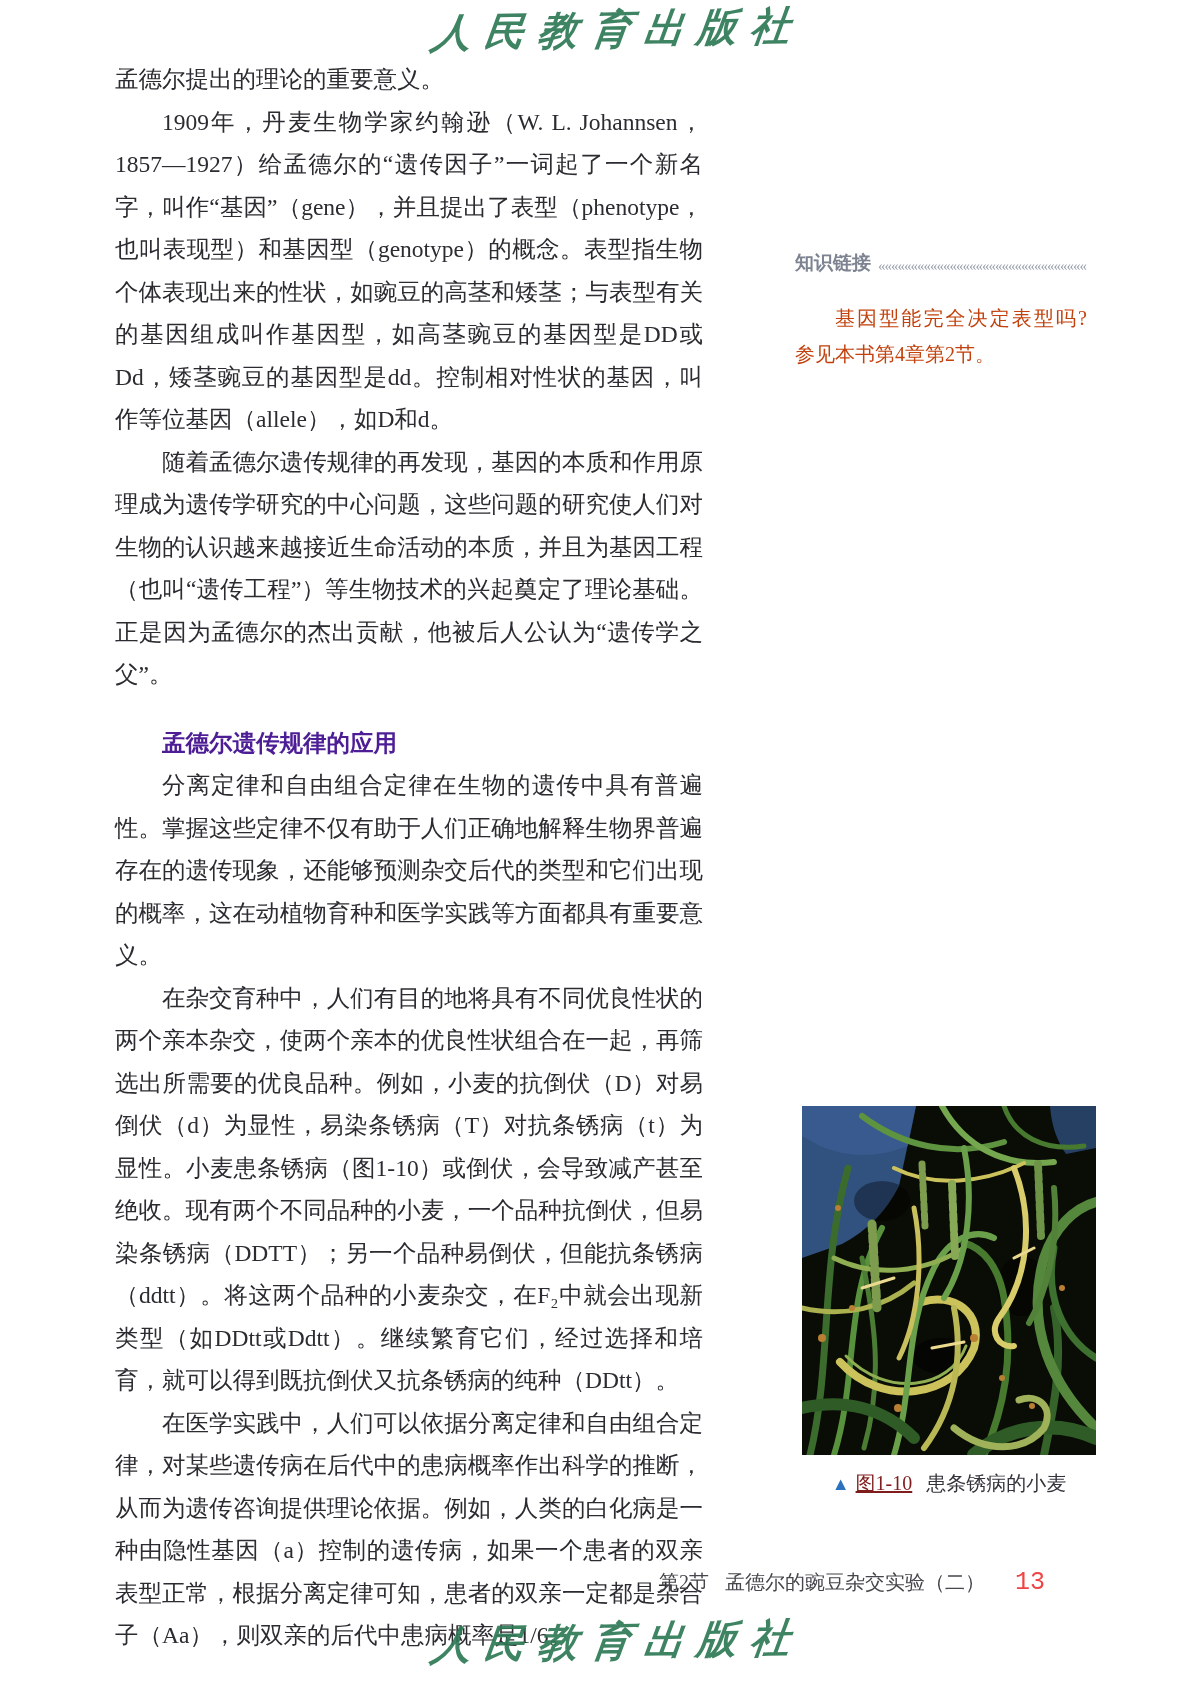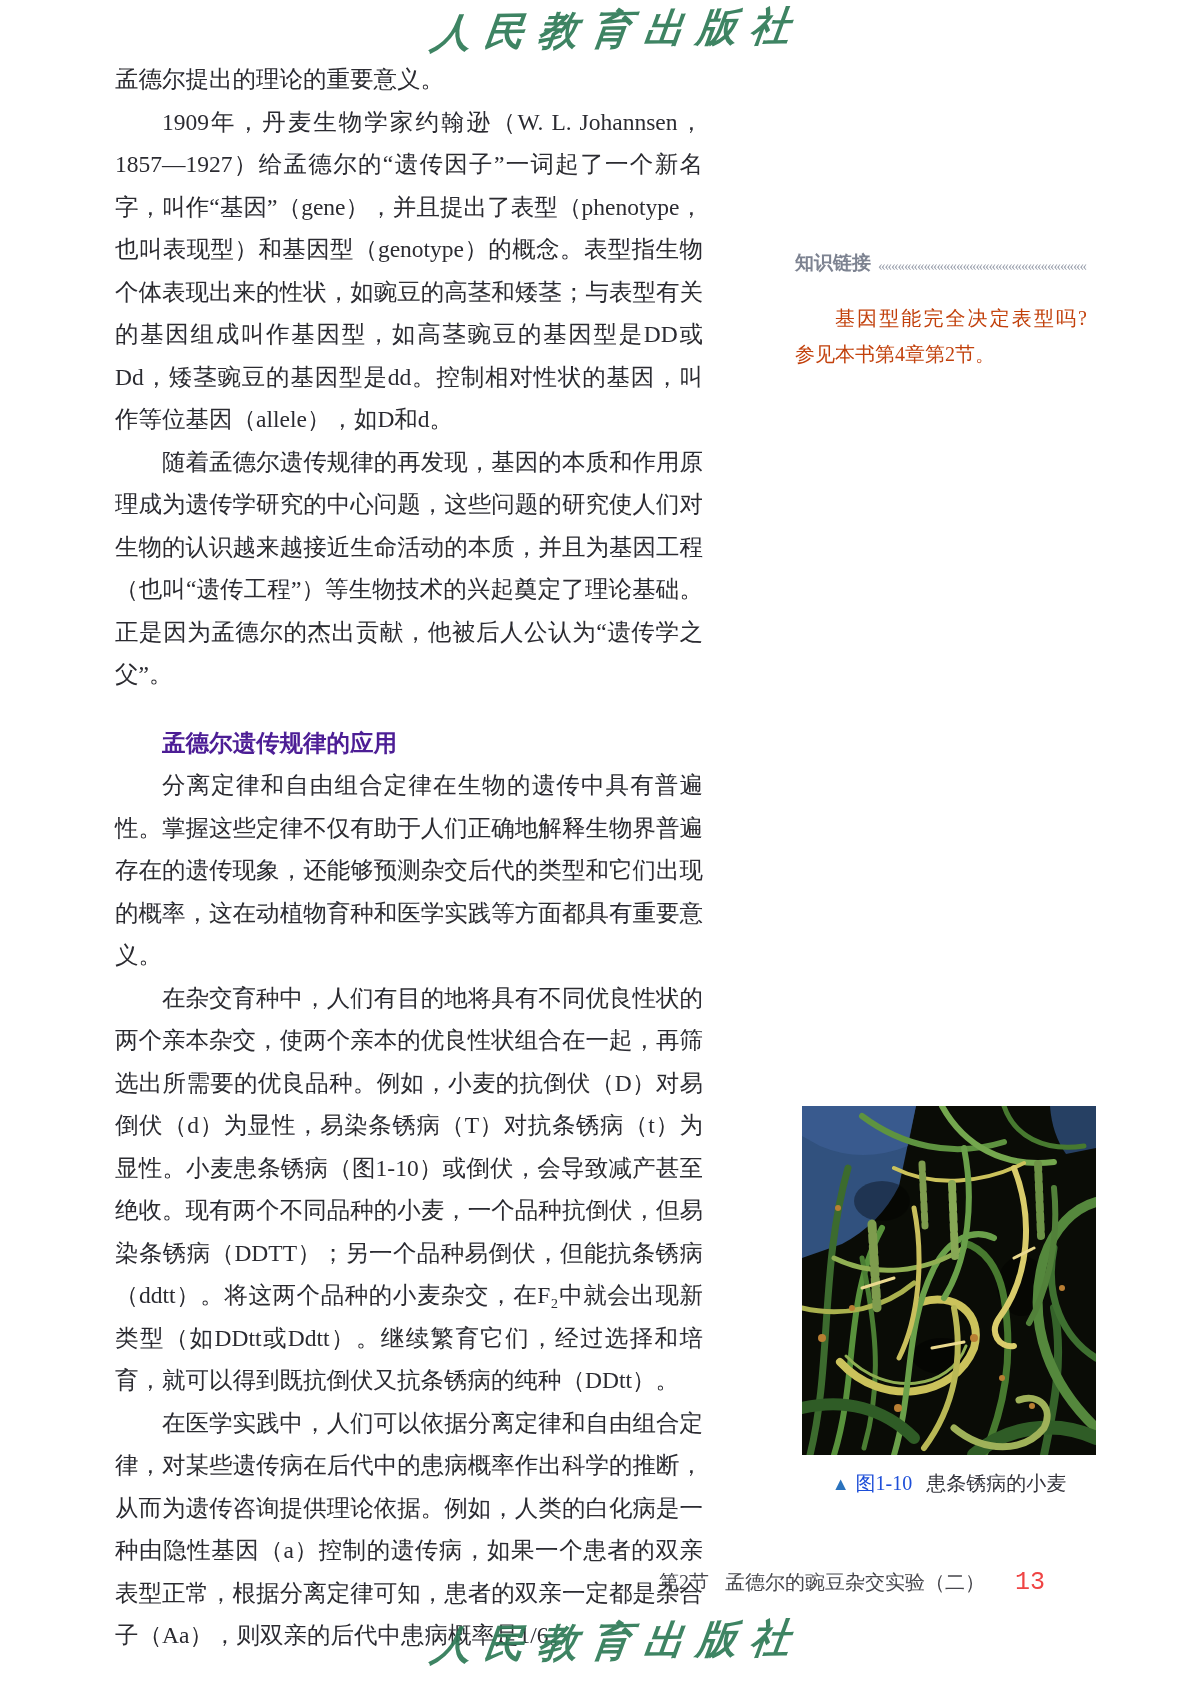--- a/index.html
+++ b/index.html
@@ -77,21 +77,21 @@
     position:absolute;left:802px;top:1106px;width:294px;
   }
   .wheat-photo{display:block;width:294px;height:349px;}
   .figure-caption{
     margin-top:15px;
     text-align:center;
     font-size:20px;color:#33333b;
     white-space:nowrap;
   }
   .caption-marker{color:#2a72bd;font-size:18px;margin-right:6px;}
-  .caption-label{color:#1d4ed8;margin-right:14px;}
+  .caption-label{color:#7f1d1d;margin-right:14px;text-decoration:underline;}
 
   
   .footer{
     position:absolute;top:1568px;right:145px;
     display:flex;align-items:center;
     font-size:20px;color:#46464c;
     white-space:nowrap;
   }
   .footer-section{margin-right:16px;}
   .footer-title{margin-right:30px;}

